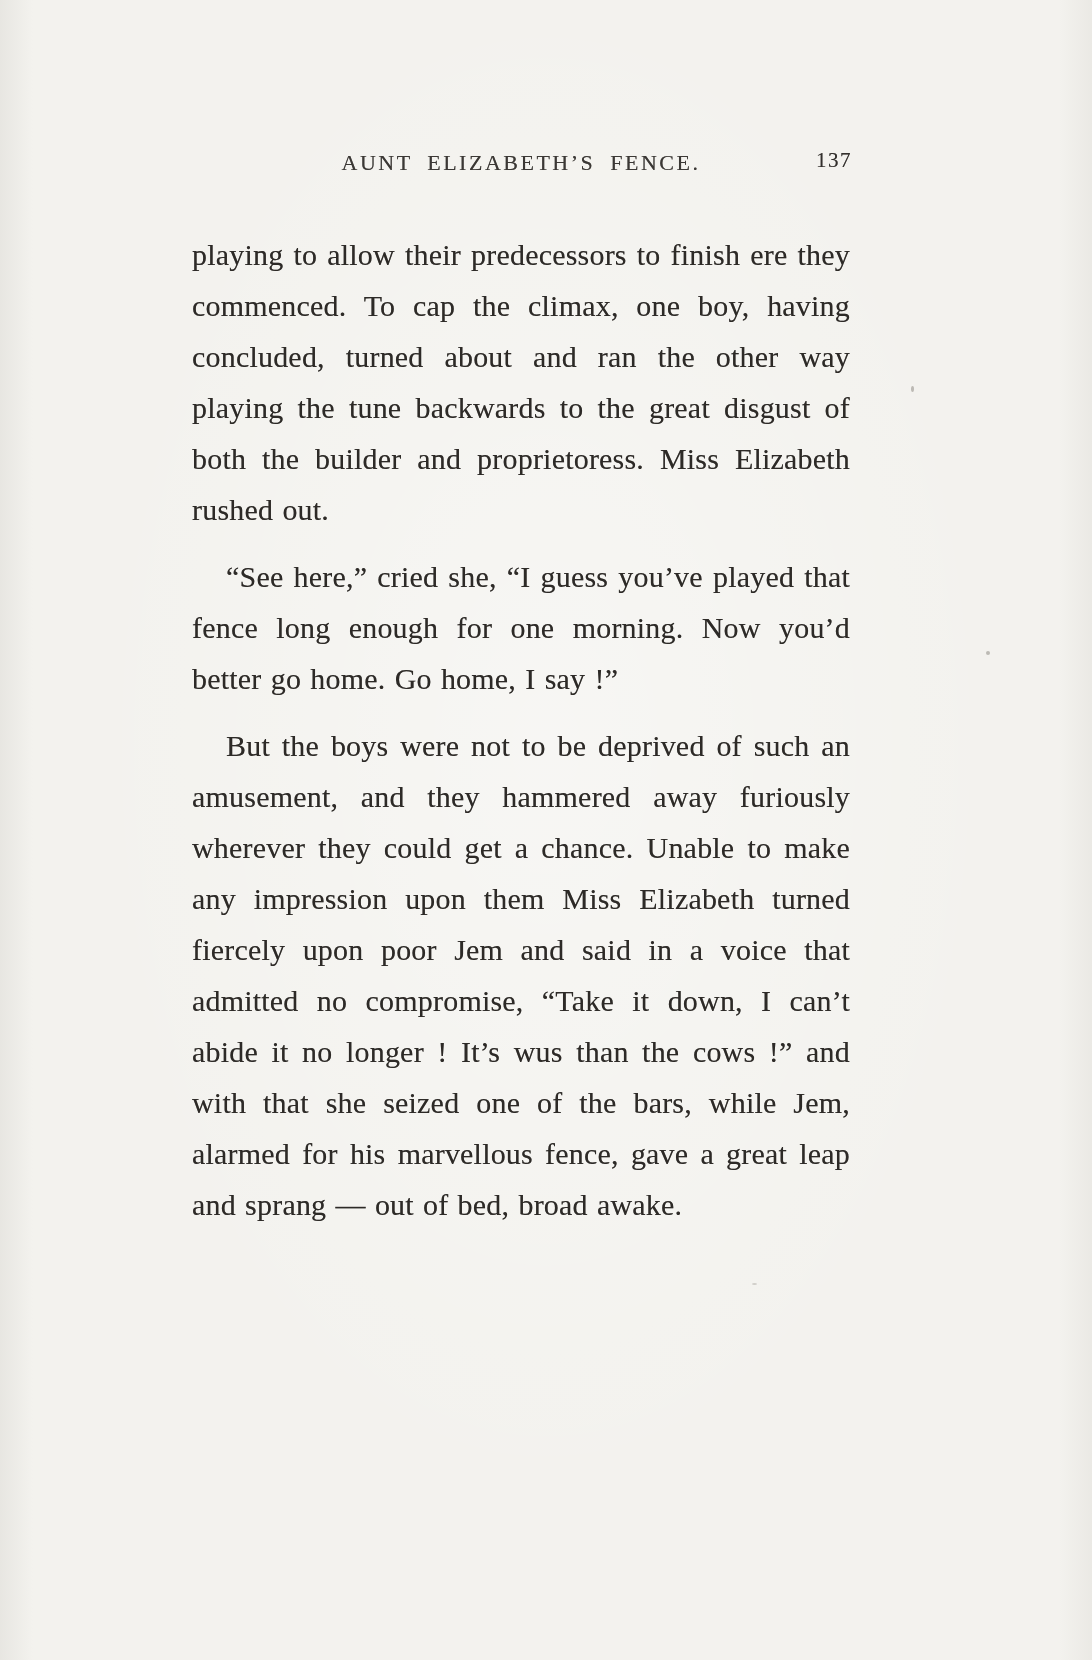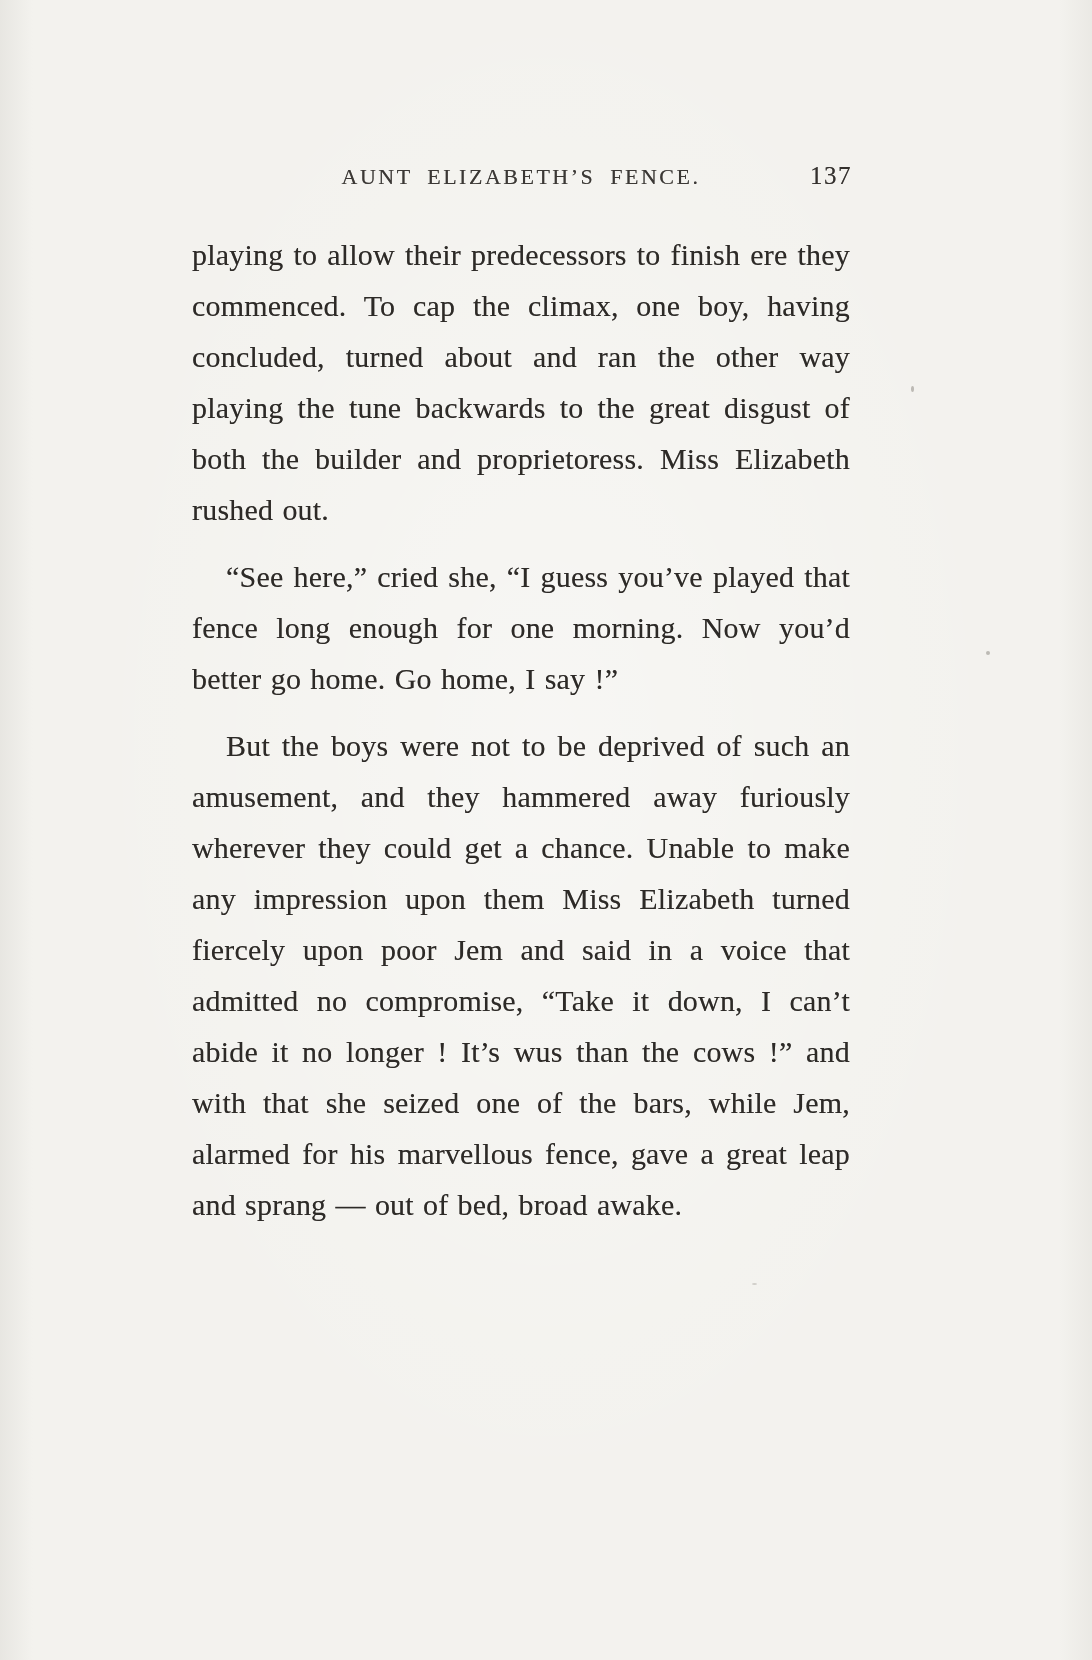--- a/index.html
+++ b/index.html
@@ -17,41 +17,41 @@
   .page {
     position: absolute;
     inset: 0;
     background:
       radial-gradient(ellipse at 50% 45%, rgba(255,255,255,0.35) 0%, rgba(255,255,255,0) 60%),
       linear-gradient(90deg, rgba(210,208,202,0.35) 0%, rgba(244,243,240,0) 3%, rgba(244,243,240,0) 97%, rgba(215,213,207,0.3) 100%),
       #f3f2ee;
   }
   .page-header {
     position: absolute;
-    top: 164px;
+    top: 150px;
     left: 176px;
     width: 690px;
     height: 34px;
   }
   .running-title {
     position: absolute;
     left: 0;
     right: 0;
     text-align: center;
     font-size: 22px;
     letter-spacing: 2.5px;
     word-spacing: 7px;
     color: #3b3835;
     text-shadow: 0 0 0.5px rgba(59,56,53,0.55);
   }
   .page-number {
     position: absolute;
     right: 14px;
     top: -2px;
-    font-size: 25px;
+    font-size: 21px;
     letter-spacing: 1.5px;
     color: #33302d;
     text-shadow: 0 0 0.5px rgba(51,48,45,0.5);
   }
   .text-block {
     position: absolute;
     top: 213px;
     left: 176px;
     width: 690px;
     font-size: 30px;

